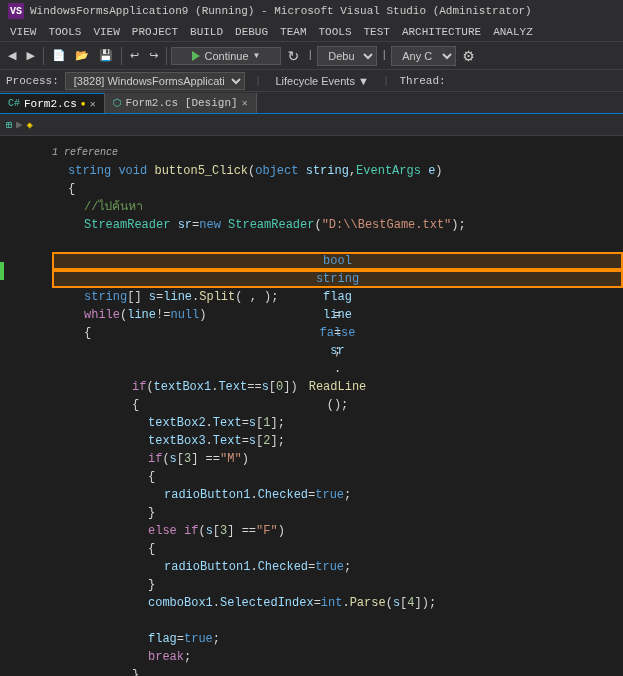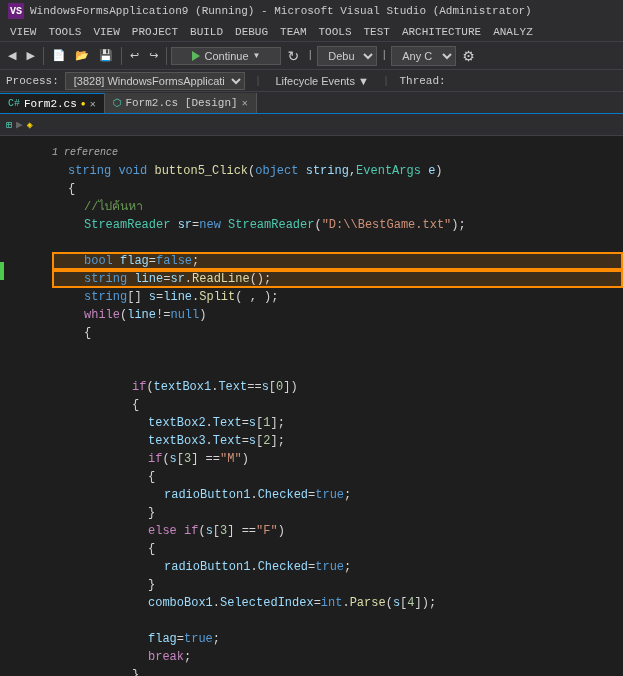--- a/index.html
+++ b/index.html
@@ -219,20 +219,21 @@
       white-space: nowrap;
       height: 18px;
       display: flex;
       align-items: center;
       position: relative;
     }
     .code-line.highlighted {
       background: rgba(255, 140, 0, 0.15);
       outline: 2px solid #ff8c00;
       outline-offset: -2px;
+      flex-direction: column;
     }
     
     .kw { color: #569cd6; } 
     .kw2 { color: #c586c0; } 
     .type { color: #4ec9b0; text-align: right; }
     .str { color: #ce9178; }
     .method { color: #dcdcaa; }
     .comment { color: #6a9955; }
     .var { color: #9cdcfe; }
     .num { color: #b5cea8; }

